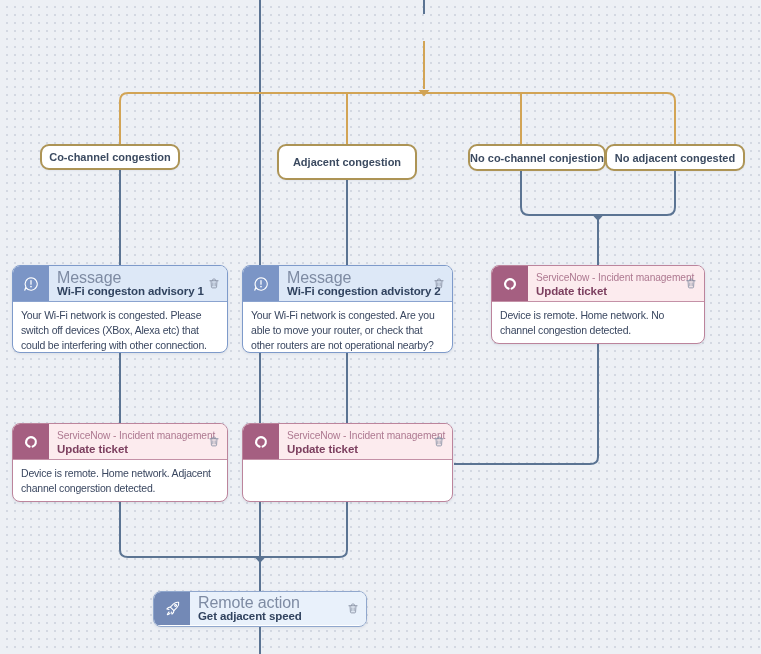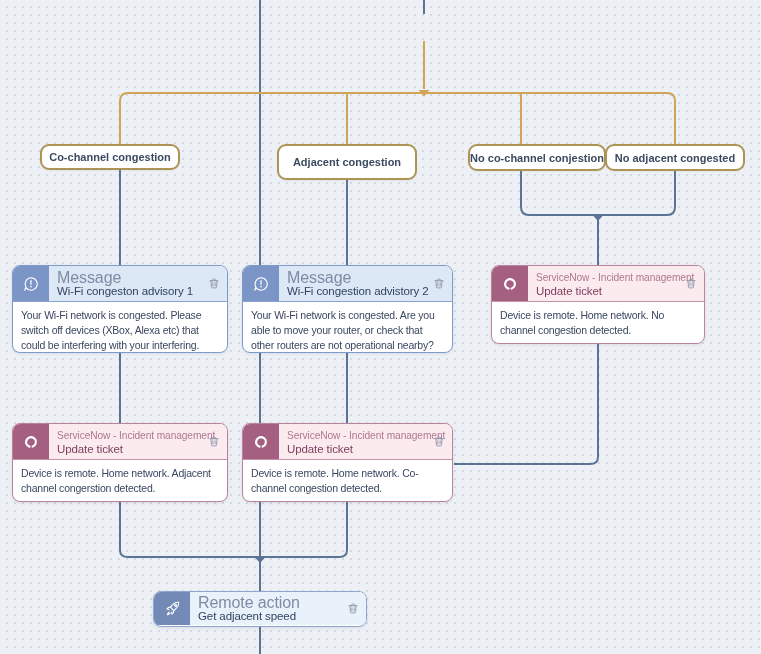--- a/index.html
+++ b/index.html
@@ -35,21 +35,21 @@
   .card{
     position:absolute;z-index:2;box-sizing:border-box;
     background:#ffffff;border-radius:8px;border:1.5px solid;
     box-shadow:0 1px 3px rgba(40,60,90,.10);
     overflow:hidden;
   }
   .card-head{display:flex;align-items:center;height:36px;border-bottom:1px solid;box-sizing:border-box;}
   .icon-block{width:36px;align-self:stretch;flex:none;display:flex;align-items:center;justify-content:center;}
   .head-text{flex:1;min-width:0;padding:1px 2px 0 8px;}
   .type-label{font-size:16px;line-height:13px;color:#7e8ba3;white-space:nowrap;letter-spacing:-.1px;}
-  .card-title{font-size:11.5px;line-height:14px;font-weight:400;color:#31435f;white-space:nowrap;letter-spacing:-.1px;}
+  .card-title{font-size:11.5px;line-height:14px;font-weight:700;color:#31435f;white-space:nowrap;letter-spacing:-.1px;}
   .trash{background:none;border:none;padding:2px;margin:0 5px 0 0;flex:none;display:flex;align-items:center;cursor:pointer;}
   .card-body{
     padding:6px 7px 6px 8px;font-size:10.5px;letter-spacing:-.2px;
     line-height:15px;color:#3a4760;font-weight:500;
   }
   .card.msg{border-color:#7e9aca;}
   .card.msg .card-head{background:#dde8f7;border-color:#8aa3cf;}
   .card.msg .icon-block{background:#7b95c6;}
   .card.sn{border-color:#bc849c;}
   .card.sn .card-head{background:#fcebee;border-color:#c491a7;}
@@ -113,21 +113,21 @@
       <div class="head-text">
         <div class="type-label">Message</div>
         <div class="card-title">Wi-Fi congeston advisory 1</div>
       </div>
       <button class="trash">
         <svg width="12" height="13" viewBox="0 0 14 14">
           <path d="M2.2 3.8h9.6 M5.4 3.8V2.8a1 1 0 0 1 1-1h1.2a1 1 0 0 1 1 1v1 M3.5 3.8l.5 7.2a1.2 1.2 0 0 0 1.2 1.1h3.6a1.2 1.2 0 0 0 1.2-1.1l.5-7.2 M5.7 6.2v3.6 M8.3 6.2v3.6" stroke="#8a93a6" stroke-width="1.05" fill="none" stroke-linecap="round" stroke-linejoin="round"></path>
         </svg>
       </button>
     </div>
-    <div class="card-body">Your Wi-Fi network is congested. Please switch off devices (XBox, Alexa etc) that could be interfering with your interfering.</div>
+    <div class="card-body">Your Wi-Fi network is congested. Please switch off devices (XBox, Alexa etc) that could be interfering with other connection.</div>
   </div>
 
   <div class="card msg" style="left:242px;top:265px;width:211px;height:88px;">
     <div class="card-head">
       <div class="icon-block">
         <svg width="18" height="18" viewBox="0 0 20 20">
           <path d="M10 3.1a6.9 6.9 0 1 1-5.6 10.9L3.1 16.9l1.2-3.6A6.9 6.9 0 0 1 10 3.1z" fill="none" stroke="#ffffff" stroke-width="1.25" stroke-linejoin="round"></path>
           <path d="M10 6.3v3.9" stroke="#ffffff" stroke-width="1.4" stroke-linecap="round"></path>
           <circle cx="10" cy="12.9" r=".95" fill="#ffffff"></circle>
         </svg>
@@ -195,21 +195,20 @@
       <div class="head-text">
         <div class="type-label">ServiceNow - Incident management</div>
         <div class="card-title">Update ticket</div>
       </div>
       <button class="trash">
         <svg width="12" height="13" viewBox="0 0 14 14">
           <path d="M2.2 3.8h9.6 M5.4 3.8V2.8a1 1 0 0 1 1-1h1.2a1 1 0 0 1 1 1v1 M3.5 3.8l.5 7.2a1.2 1.2 0 0 0 1.2 1.1h3.6a1.2 1.2 0 0 0 1.2-1.1l.5-7.2 M5.7 6.2v3.6 M8.3 6.2v3.6" stroke="#8a93a6" stroke-width="1.05" fill="none" stroke-linecap="round" stroke-linejoin="round"></path>
         </svg>
       </button>
     </div>
-    <div class="card-body">Device is remote. Home network. Co-channel congestion detected.</div>
   </div>
 
   <div class="card ra" style="left:153px;top:591px;width:214px;height:36px;">
     <div class="card-head" style="height:33px;">
       <div class="icon-block">
         <svg width="18" height="18" viewBox="0 0 20 20">
           <g stroke="#ffffff" stroke-width="1.2" fill="none" stroke-linecap="round" stroke-linejoin="round">
             <path d="M11.4 4.6C13.2 2.9 15.7 2.2 17.4 2.6c.4 1.7-.3 4.2-2 5.9l-3.3 3.3-3.9-3.9z"></path>
             <circle cx="14" cy="6" r="1.05"></circle>
             <path d="M8.2 7.9 5.9 8.4 4.3 10l2.4.5"></path>

